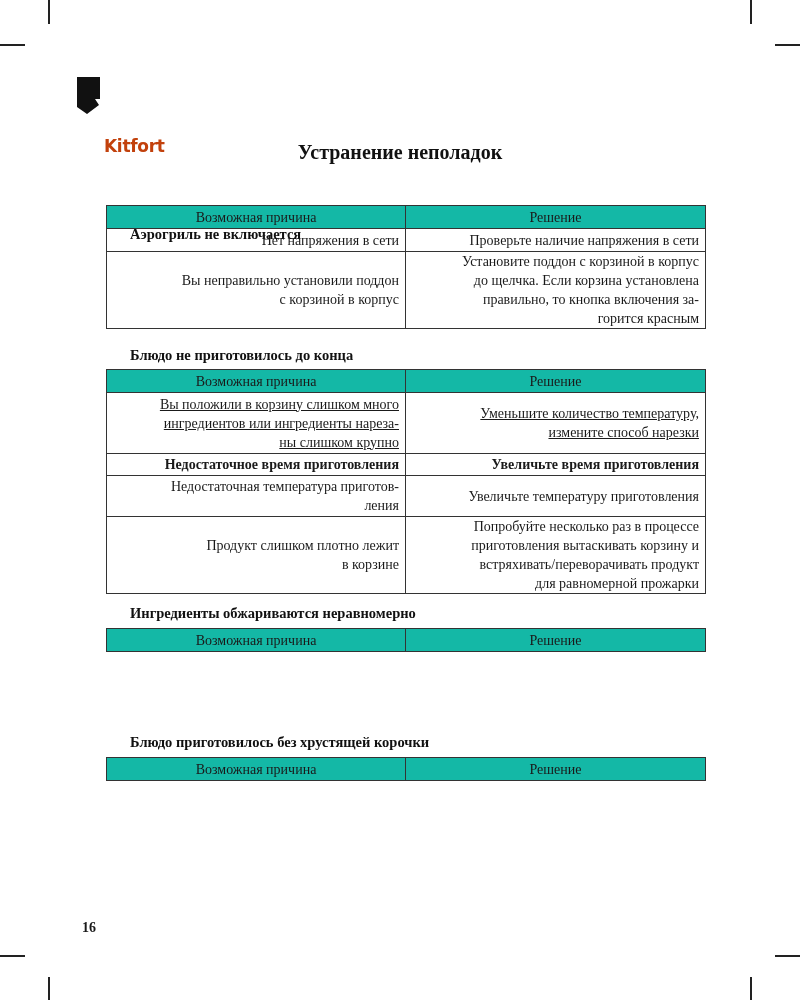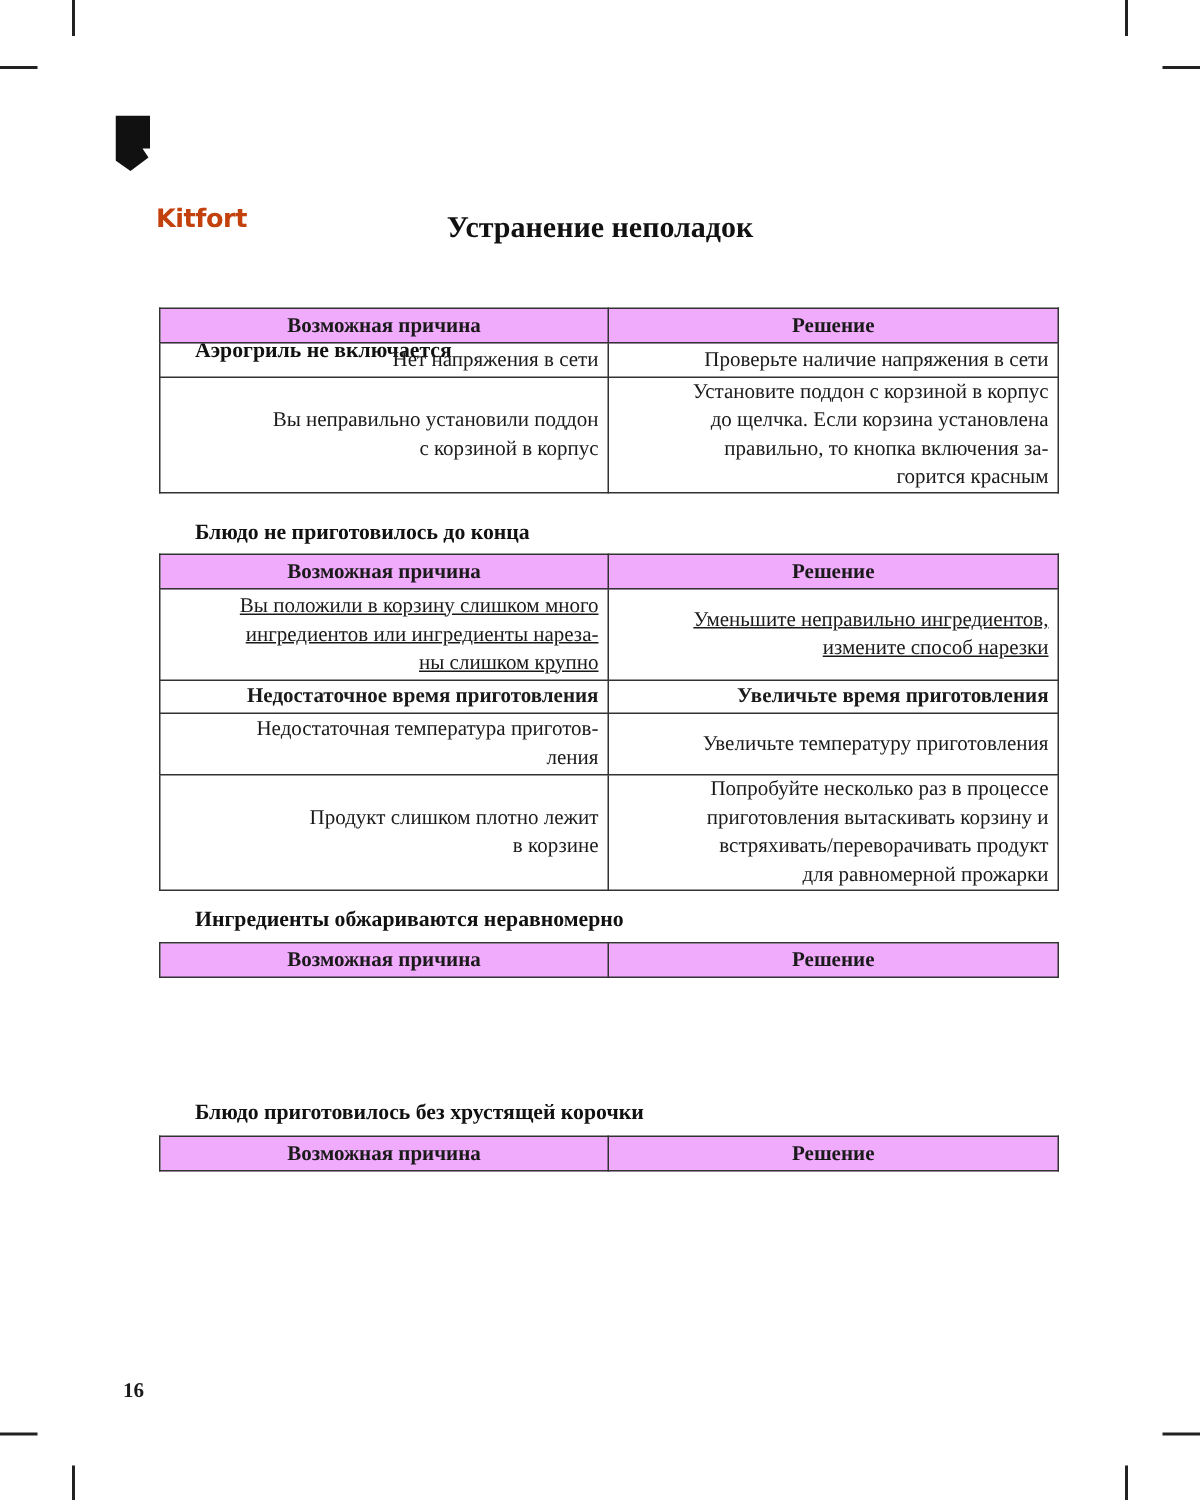--- a/index.html
+++ b/index.html
@@ -33,21 +33,21 @@
   }
 
   table.ts {
     position: absolute; left: 106px; width: 599px; border-collapse: collapse;
     font-size: 14px; line-height: 19px; table-layout: fixed;
   }
   table.ts th, table.ts td {
     border: 1.5px solid #333; padding: 0 6px; vertical-align: middle;
   }
   table.ts th {
-    background: #f0abfc; font-weight: bold; text-align: center; height: 22px;
+    background: #14b8a6; font-weight: normal; text-align: center; height: 22px;
     font-size: 14px;
   }
   table.ts td { text-align: right; white-space: pre-line; }
   table.ts col.c1 { width: 299px; }
   table.ts col.c2 { width: 300px; }
 
   .page-number {
     position: absolute; left: 82px; top: 920px; font-weight: bold; font-size: 14px;
   }
 </style>
@@ -106,21 +106,21 @@
     </colgroup>
   <tbody>
       <tr>
     <th>Возможная причина</th>
     <th>Решение</th>
   </tr>
   <tr style="height:61px;text-decoration:underline;">
     <td>Вы положили в корзину слишком много
 ингредиентов или ингредиенты нареза-
 ны слишком крупно</td>
-    <td>Уменьшите неправильно ингредиентов,
+    <td>Уменьшите количество температуру,
 измените способ нарезки</td>
   </tr>
   <tr style="height:22px;font-weight:bold;">
     <td>Недостаточное время приготовления</td>
     <td>Увеличьте время приготовления</td>
   </tr>
   <tr style="height:41px;">
     <td>Недостаточная температура приготов-
 ления</td>
     <td>Увеличьте температуру приготовления</td>

